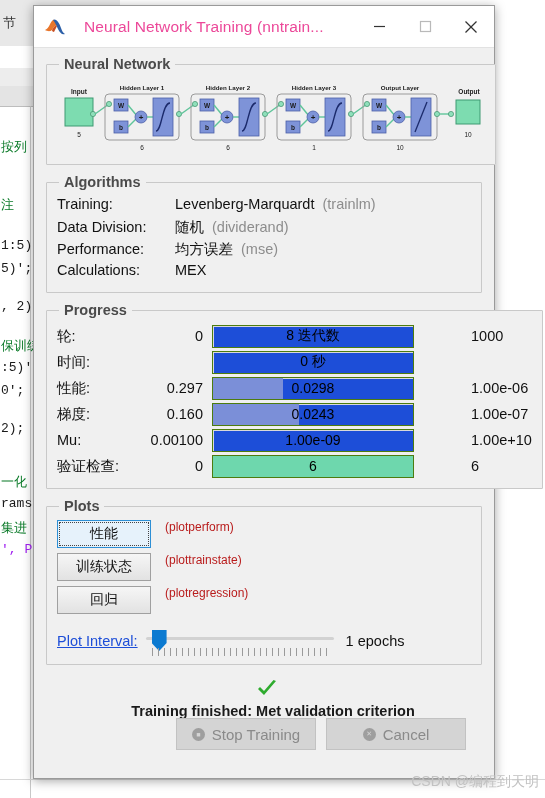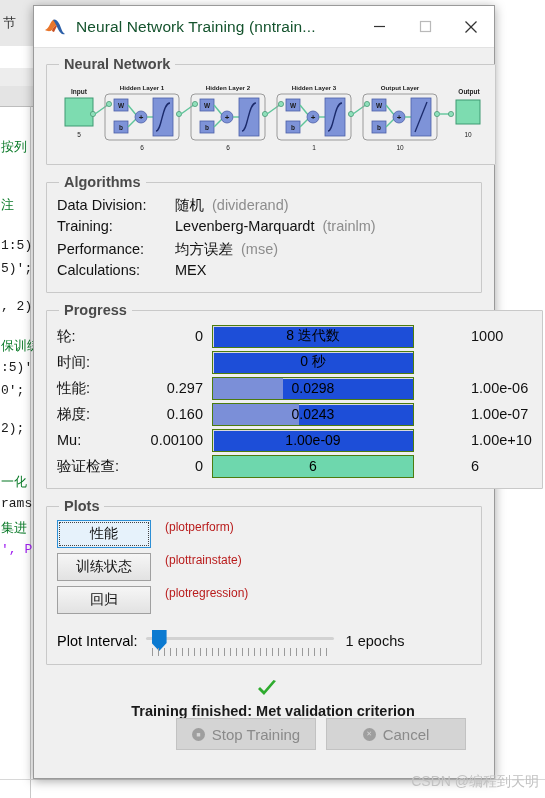--- a/index.html
+++ b/index.html
@@ -28,21 +28,21 @@
     position:absolute;left:33px;top:5px;width:460px;height:772px;
     background:#f0f0f0;border:1px solid #9a9a9a;
     box-shadow:0 2px 10px rgba(0,0,0,.35);
   }
   .titlebar{
     position:relative;height:41px;background:#ffffff;border-bottom:1px solid #e2e2e2;
     display:flex;align-items:center;
   }
   .mlogo{width:22px;height:20px;margin-left:10px;flex:none;position:relative;}
   .title-text{
-    margin-left:10px;font-size:15.5px;color:#14532d;letter-spacing:.1px;
+    margin-left:18px;font-size:15.5px;color:#ec4899;letter-spacing:.1px;
     white-space:nowrap;overflow:hidden;
   }
   .wbtns{margin-left:auto;display:flex;height:100%;}
   .wbtn{width:46px;height:100%;display:flex;align-items:center;justify-content:center;}
 
   .body{padding:8px 12px 0 12px;}
 
   fieldset.grp{
     border:1px solid #c9c9c9;border-radius:1px;margin:0 0 9px 0;padding:6px 10px 8px 10px;
     background:#f0f0f0;
@@ -79,21 +79,21 @@
   
   .plot-row{display:flex;align-items:flex-start;margin-bottom:5px;}
   .pbtn{
     width:92px;height:26px;font-size:14px;color:#111;
     background:linear-gradient(#f6f6f6,#e2e2e2);border:1px solid #a0a0a0;
     display:flex;align-items:center;justify-content:center;
   }
   .pbtn.sel{background:#e6f2fb;border:1px solid #2d8fd5;outline:1px dotted #444;outline-offset:-3px;}
   .pfn{color:#b91c1c;font-size:12px;margin-left:14px;}
   .slider-row{display:flex;align-items:center;margin-top:12px;height:30px;}
-  .sl-lab{font-size:14.5px;color:#000000;}
+  .sl-lab{font-size:14.5px;color:#1d4ed8;text-decoration:underline;}
   .sl-track{position:relative;width:188px;height:26px;margin-left:8px;}
   .sl-line{position:absolute;left:0;top:9px;width:188px;height:3px;background:#d2d2d2;border-radius:2px;}
   .sl-thumb{position:absolute;left:6px;top:2px;width:15px;height:21px;background:#0b7ad1;
             clip-path:polygon(0 0,100% 0,100% 62%,50% 100%,0 62%);}
   .sl-ticks{position:absolute;left:6px;top:20px;width:180px;height:8px;
             background:repeating-linear-gradient(to right,#9a9a9a 0 1px,transparent 1px 6px);}
   .sl-val{font-size:14.5px;color:#111;margin-left:12px;}
 
   
   .status{display:flex;align-items:center;padding:6px 12px 0 18px;height:30px;flex-direction:column;}
@@ -256,28 +256,28 @@
             <rect x="399" y="22" width="24" height="24" fill="#7ddcb0" stroke="#3f9a72" stroke-width="1"></rect>
             <text x="411" y="59" font-size="6.5" font-family="Liberation Sans, sans-serif" text-anchor="middle" fill="#1a1a1a">10</text>
           </svg>
       </div>
     </fieldset>
 
     <fieldset class="grp">
       <legend>Algorithms</legend>
       <div id="algo-rows">
           <div class="algo-row">
+            <span class="algo-lab">Training:</span>
+            <span class="algo-val">Levenberg-Marquardt</span>
+            <span class="algo-paren">(trainlm)</span>
+          </div>
+          <div class="algo-row">
             <span class="algo-lab">Data Division:</span>
             <span class="algo-val">随机</span>
             <span class="algo-paren">(dividerand)</span>
-          </div>
-          <div class="algo-row">
-            <span class="algo-lab">Training:</span>
-            <span class="algo-val">Levenberg-Marquardt</span>
-            <span class="algo-paren">(trainlm)</span>
           </div>
           <div class="algo-row">
             <span class="algo-lab">Performance:</span>
             <span class="algo-val">均方误差</span>
             <span class="algo-paren">(mse)</span>
           </div>
           <div class="algo-row">
             <span class="algo-lab">Calculations:</span>
             <span class="algo-val">MEX</span>
           </div>

